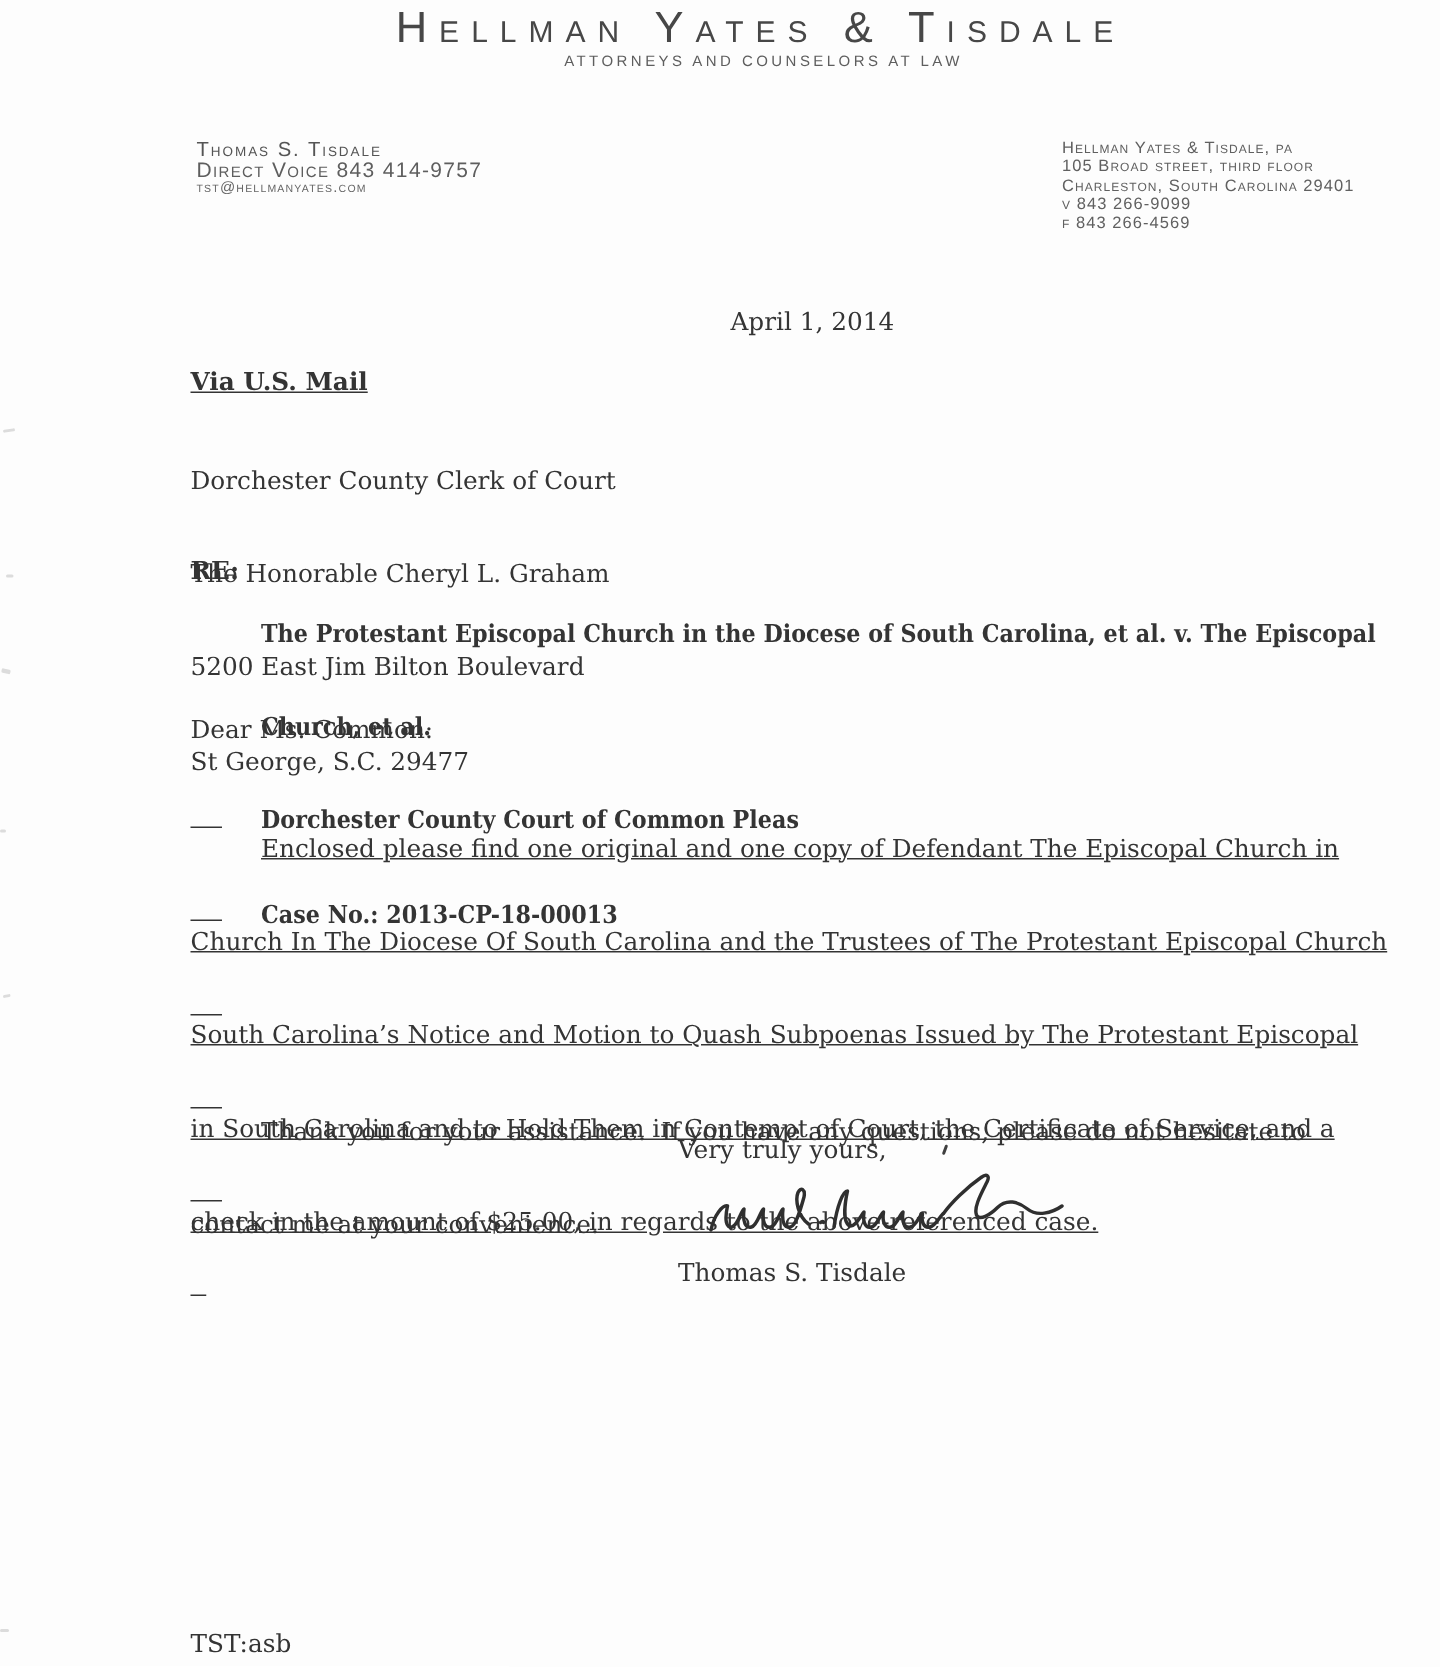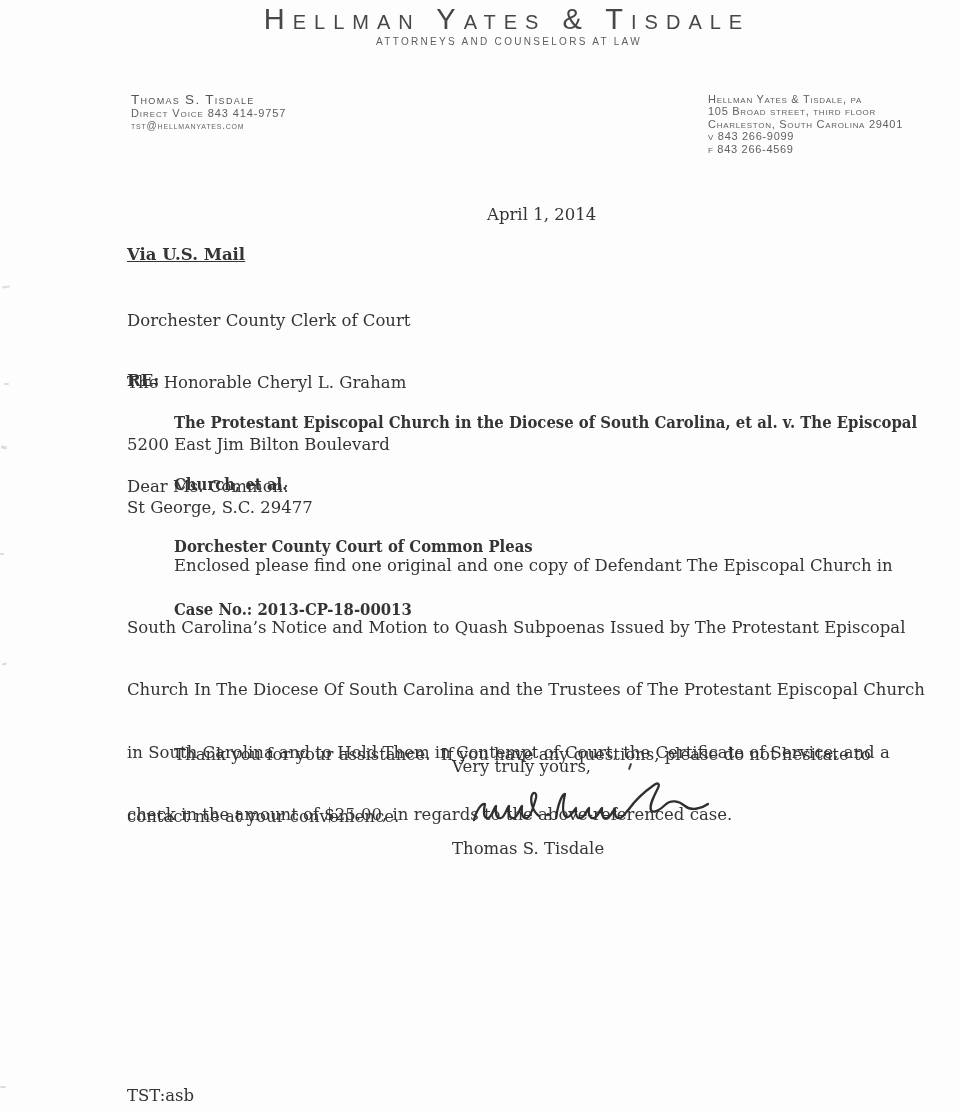--- a/index.html
+++ b/index.html
@@ -14,33 +14,33 @@
     position:absolute; top:3px; left:507px; transform:translateX(-50%);
     font-size:29px; letter-spacing:8px; font-variant:small-caps;
     color:#474747; white-space:pre; font-weight:400;
   }
   .lh-subtitle {
     position:absolute; top:36px; left:509px; transform:translateX(-50%);
     font-size:10px; letter-spacing:2.3px; color:#5e5e5e; white-space:pre;
   }
   .att-block { position:absolute; left:131px; top:92px; }
   .att-name  { font-size:13.5px; letter-spacing:1.3px; font-variant:small-caps; color:#555555; line-height:15px; white-space:pre; }
-  .att-line  { font-size:11px;  letter-spacing:0.9px; font-variant:small-caps; color:#5e5e5e; line-height:13px; white-space:pre; }
+  .att-line  { font-size:14px;  letter-spacing:0.9px; font-variant:small-caps; color:#5e5e5e; line-height:13px; white-space:pre; }
   .att-email { font-size:10px;  letter-spacing:0.8px; font-variant:small-caps; color:#666666; line-height:12px; white-space:pre; }
   .firm-block { position:absolute; right:57px; top:93px; text-align:left; }
   .firm-line  { font-size:11px; letter-spacing:0.7px; font-variant:small-caps; color:#606060; line-height:12.4px; white-space:pre; }
   
   .t { position:absolute; font-size:16.5px; line-height:20.8px; white-space:pre; }
   .date      { left:487px; top:205px; }
   .delivery  { left:127px; top:245px; font-weight:bold; text-decoration:underline; }
   .recipient { left:127px; top:269px; }
   .re-label  { left:127px; top:371px; font-weight:bold; }
   .re-lines  { left:174px; top:371px; font-weight:bold; transform:scaleX(0.90); transform-origin:0 0; }
   .salutation{ left:127px; top:477px; }
-  .para1 { left:127px; top:514px; }
+  .para1 { left:127px; top:514px;text-decoration:underline; }
   .para2 { left:127px; top:656px; }
   .para3 { left:127px; top:703px; }
   .indent { padding-left:47px; }
   .closing { left:452px; top:757px; }
   .signer  { left:452px; top:839px; }
   .sig-svg { position:absolute; left:466px; top:772px; }
   .pen-tick{ position:absolute; left:629px; top:763px; width:2px; height:7px;
              background:#3f3f3f; transform:rotate(20deg); border-radius:1px; }
   .footer { left:127px; top:1044px; }
   
@@ -89,22 +89,22 @@
     <div>The Protestant Episcopal Church in the Diocese of South Carolina, et al. v. The Episcopal</div>
     <div>Church, et al.</div>
     <div>Dorchester County Court of Common Pleas</div>
     <div>Case No.: 2013-CP-18-00013</div>
   </div>
 
   <div class="t salutation">Dear Ms. Common:</div>
 
   <div class="t para1">
     <div class="indent">Enclosed please find one original and one copy of Defendant The Episcopal Church in</div>
+    <div>Church In The Diocese Of South Carolina and the Trustees of The Protestant Episcopal Church</div>
     <div>South Carolina’s Notice and Motion to Quash Subpoenas Issued by The Protestant Episcopal</div>
-    <div>Church In The Diocese Of South Carolina and the Trustees of The Protestant Episcopal Church</div>
     <div>in South Carolina and to Hold Them in Contempt of Court, the Certificate of Service, and a</div>
     <div>check in the amount of $25.00, in regards to the above-referenced case.</div>
   </div>
   <div class="t para3">
     <div class="indent">Thank you for your assistance.  If you have any questions, please do not hesitate to</div>
     <div>contact me at your convenience.</div>
   </div>
 
   <div class="t closing">Very truly yours,</div>
   <div class="pen-tick"></div>

